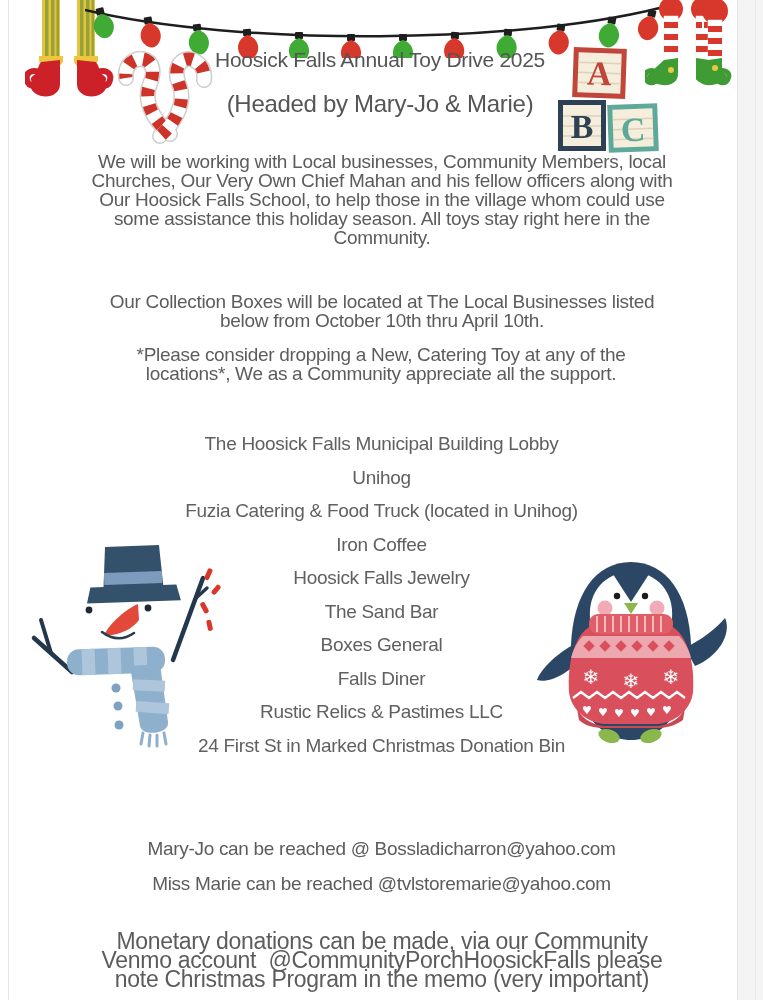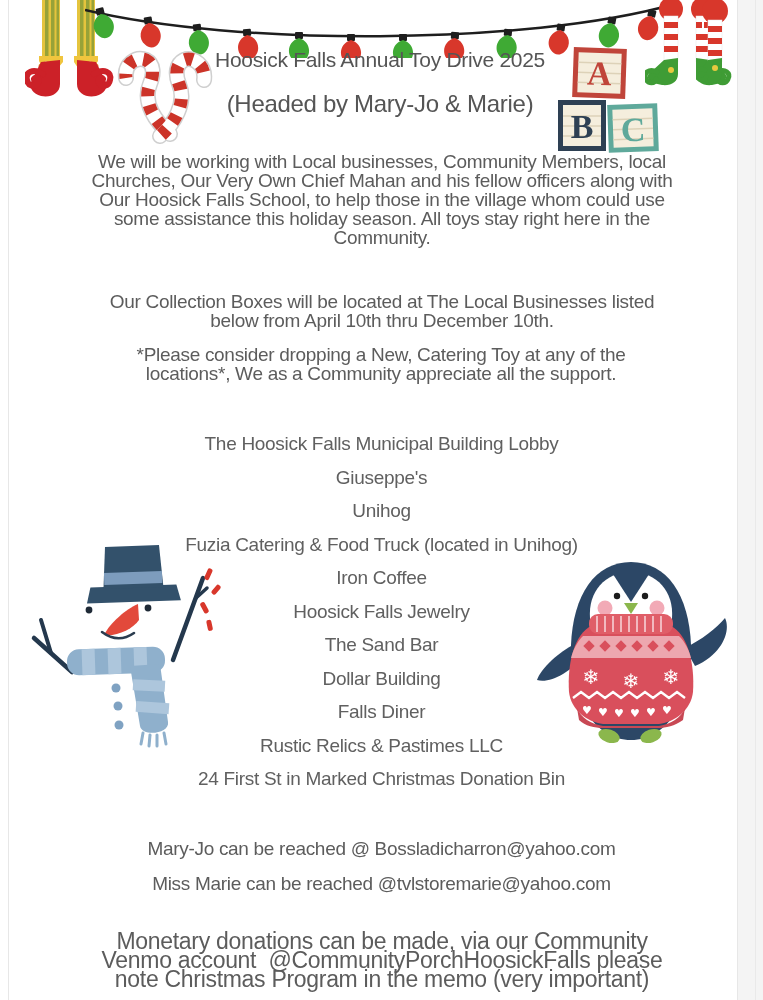--- a/index.html
+++ b/index.html
@@ -186,32 +186,31 @@
       <rect x="12" y="50" width="14" height="6" fill="#d8372b"></rect>
       <path d="M26,58 L26,72 C26,80 20,84 13,83 L6,81 C0,79 0,72 5,70 L12,60 Z" fill="#3f9c35"></path>
       <path d="M9,70 C2,67 -2,72 1,77 C3,81 9,81 10,77" fill="none" stroke="#3f9c35" stroke-width="4.5" stroke-linecap="round"></path>
       <circle cx="19" cy="68" r="3" fill="#e8c93f"></circle>
     </g>
   </svg>
 
   <div class="txt title">Hoosick Falls Annual Toy Drive 2025</div>
   <div class="txt subtitle">(Headed by Mary-Jo &amp; Marie)</div>
   <div class="txt intro">We will be working with Local businesses, Community Members, local Churches, Our Very Own Chief Mahan and his fellow officers along with Our Hoosick Falls School, to help those in the village whom could use some assistance this holiday season. All toys stay right here in the Community.</div>
-  <div class="txt collection">Our Collection Boxes will be located at The Local Businesses listed below from April 10th thru December 10th.</div>
+  <div class="txt collection">Our Collection Boxes will be located at The Local Businesses listed below from October 10th thru April 10th.</div>
   <div class="txt dropnote">*Please consider dropping a New, Catering Toy at any of the locations*, We as a Community appreciate all the support.</div>
 
   <div class="txt locations">
     <div>The Hoosick Falls Municipal Building Lobby</div>
-    <div>Giuseppe's</div>
     <div>Unihog</div>
     <div>Fuzia Catering &amp; Food Truck (located in Unihog)</div>
     <div>Iron Coffee</div>
     <div>Hoosick Falls Jewelry</div>
     <div>The Sand Bar</div>
-    <div>Dollar Building</div>
+    <div>Boxes General</div>
     <div>Falls Diner</div>
     <div>Rustic Relics &amp; Pastimes LLC</div>
     <div>24 First St in Marked Christmas Donation Bin</div>
   </div>
 
   <div class="txt contacts">
     <div>Mary-Jo can be reached @ Bossladicharron@yahoo.com</div>
     <div>Miss Marie can be reached @tvlstoremarie@yahoo.com</div>
   </div>
 

